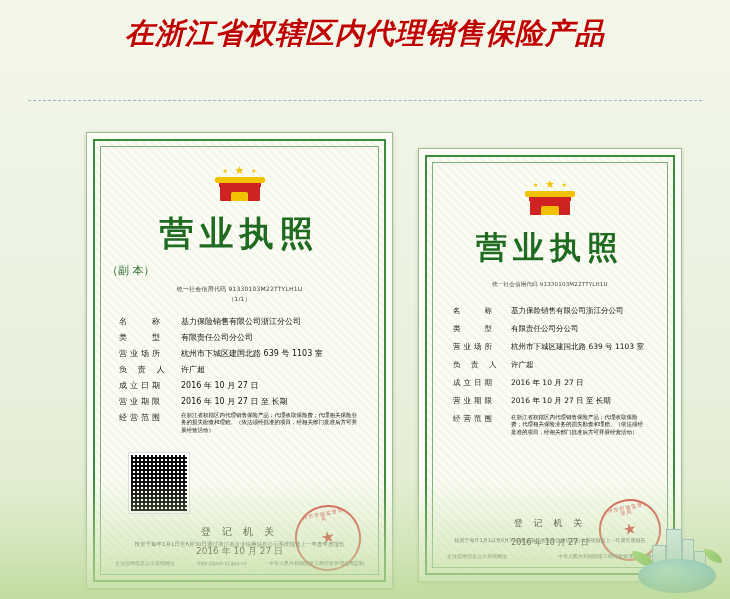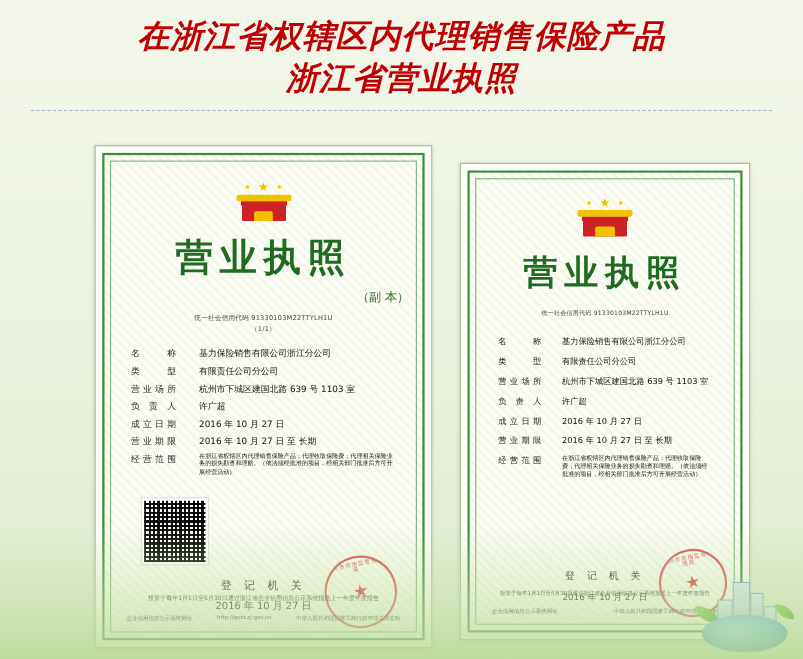--- a/index.html
+++ b/index.html
@@ -147,21 +147,21 @@
   }
 
   .cert-title {
     text-align: center;
     color: #1f6b1f;
     font-weight: bold;
     letter-spacing: 6px;
     text-shadow: 0 1px 0 rgba(255,255,255,0.8);
   }
   .cert-sub {
-    text-align: right;
+    text-align: left;
     color: #2b6b2b;
   }
   .cert-code {
     text-align: center;
     color: #444;
     letter-spacing: 0.2px;
   }
 
   .fields {
     margin-top: 6px;
@@ -169,20 +169,21 @@
   .field {
     display: flex;
     align-items: flex-start;
     margin-bottom: 5px;
   }
   .field .lab {
     color: #1d1d1d;
     flex: 0 0 auto;
     letter-spacing: 3px;
     white-space: nowrap;
+    font-family: Liberation Mono, monospace;
   }
   .field .val {
     color: #111;
     flex: 1 1 auto;
     word-break: break-all;
   }
   .field.scope .val {
     line-height: 1.35;
     font-size: 5.5px;
   }
@@ -293,21 +294,20 @@
     background: linear-gradient(135deg, #8fd14f, #4e9e2f);
   }
 </style>
 </head>
 <body>
 
 <div class="page">
 
   <div class="header">
     <div class="title-line">在浙江省权辖区内代理销售保险产品</div>
-    <div class="title-line">浙江省营业执照</div>
   </div>
   <div class="header-rule"></div>
 
   <div class="cert" style="left:86px; top:132px; width:305px; height:455px;">
     <div class="cert-inner">
       <div class="cert-body" style="font-size:8px;">
 
         <div class="emblem" style="margin-top:12px;">
           <span class="star-big">★</span>
           <span class="star-sm" style="left:10px;">★</span>

